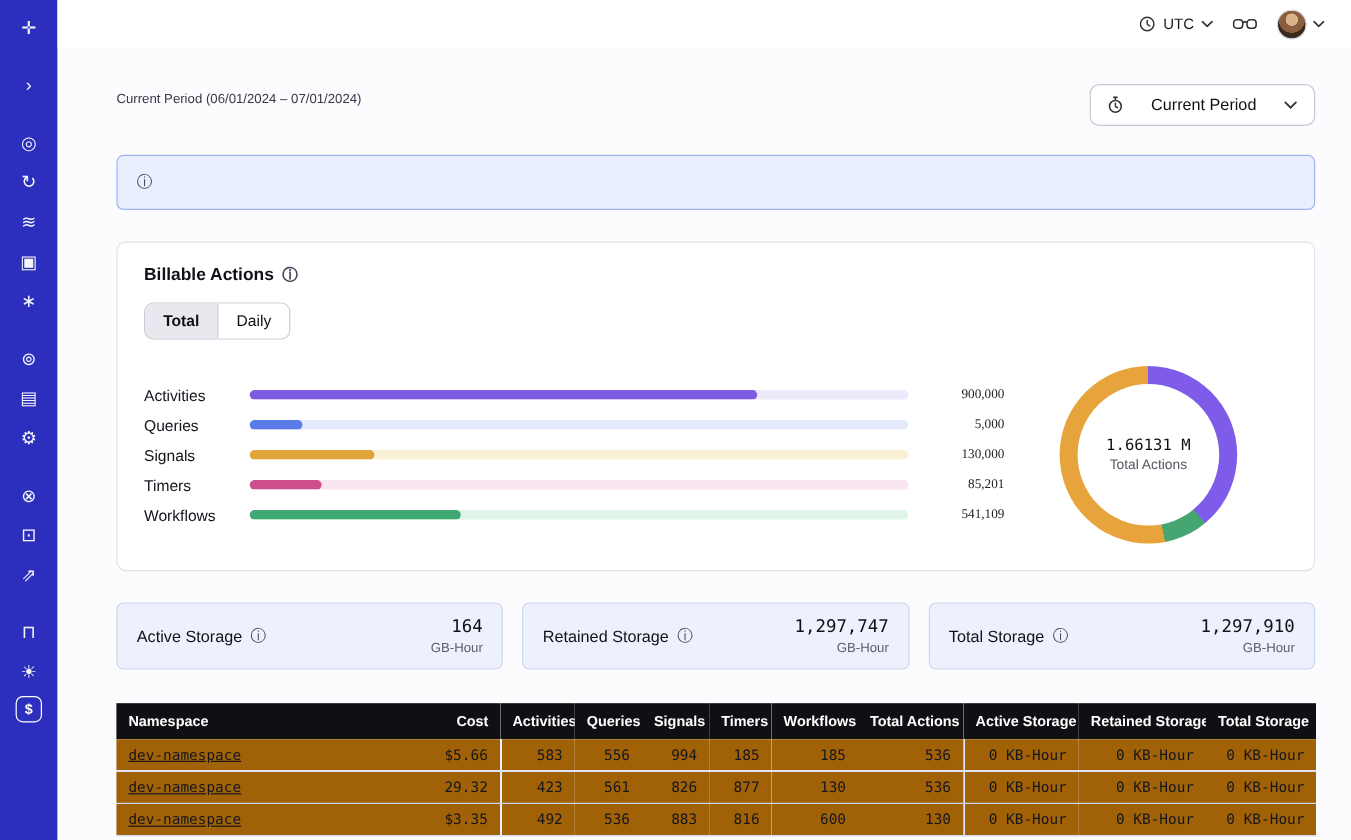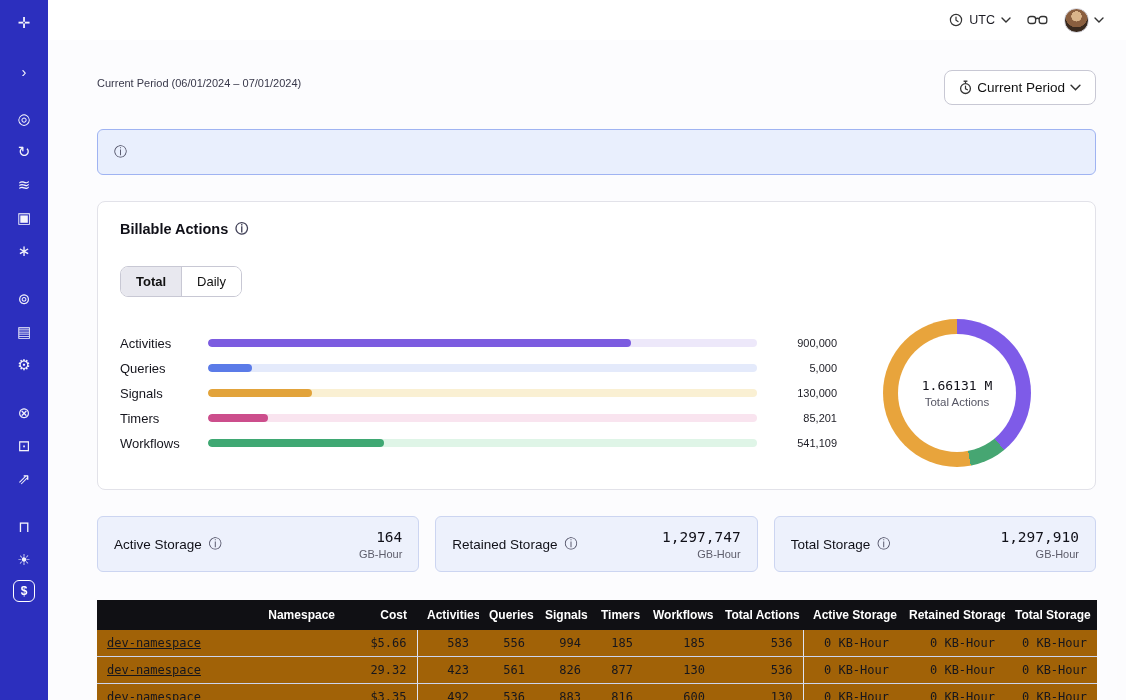--- a/index.html
+++ b/index.html
@@ -25,60 +25,60 @@
   .icon-btn{display:flex;align-items:center;cursor:pointer}
   .avatar-wrap{display:flex;align-items:center;gap:5px;cursor:pointer}
   .avatar{width:25px;height:25px;border-radius:50%;border:1px solid #d8d8e0;
           background:radial-gradient(circle at 50% 32%, #d9b48a 0 26%, #8a5f3f 27% 56%, #3a2a1e 57% 100%)}
 
   .content{flex:1;padding:22px 30px 0 49px;overflow:hidden}
 
   .page-head{display:flex;justify-content:space-between;align-items:flex-start;margin-top:8px}
   .page-title{font-size:26px;font-weight:600;color:#101018;letter-spacing:-.2px}
   .page-subtitle{font-size:11px;color:#38384a;margin-top:7px}
-  .period-btn{display:flex;align-items:center;gap:5px;border:1px solid #c8c8d4;background:#fff;
+  .period-btn{display:flex;align-items:center;gap:23px;border:1px solid #c8c8d4;background:#fff;
           border-radius:8px;padding:9px 14px;font-size:13.5px;color:#111;cursor:pointer}
 
   .banner{margin-top:24px;background:#E9EFFD;border:1px solid #9FB3F2;border-radius:6px;
           padding:13px 16px;font-size:13px;color:#17171f;display:flex;gap:8px;align-items:center}
   .info-ic{color:#44445a;font-size:13px;font-style:normal;cursor:pointer}
 
   .card{margin-top:26px;background:#fff;border:1px solid #e2e2e9;border-radius:8px;padding:18px 22px 22px}
   .card-title{font-size:14.5px;font-weight:700;color:#101018;display:flex;gap:7px;align-items:center}
-  .tabs{display:inline-flex;border:1px solid #c8c8d4;border-radius:8px;overflow:hidden;margin-top:28px}
+  .tabs{display:inline-flex;border:1px solid #c8c8d4;border-radius:8px;overflow:hidden;margin-top:14px}
   .tab{padding:7px 15px;font-size:13px;background:#fff;color:#111;cursor:pointer}
   .tab+.tab{border-left:1px solid #c8c8d4}
   .tab.active{background:#e8e8ef;font-weight:600}
 
   .chart-area{display:flex;align-items:center;margin-top:22px}
   .bars{flex:1;min-width:0}
   .bar-row{display:flex;align-items:center;gap:14px;height:25px}
   .bar-label{width:74px;font-size:13px;color:#15151d;flex-shrink:0}
   .bar-track{flex:1;height:8px;border-radius:4px;background:#eee;overflow:hidden}
   .bar-fill{height:8px;border-radius:4px;width:0}
-  .bar-value{width:66px;text-align:right;font-family:Liberation Sans, sans-serif;font-size:11px;color:#1c1c24;flex-shrink:0}
+  .bar-value{width:66px;text-align:right;font-family:Liberation Serif, serif;font-size:11px;color:#1c1c24;flex-shrink:0}
 
   .donut-wrap{width:148px;height:148px;position:relative;margin:0 42px 0 46px;flex-shrink:0}
   .donut{width:148px;height:148px;border-radius:50%}
   .donut-center{position:absolute;inset:15px;background:#fff;border-radius:50%;display:flex;
           flex-direction:column;align-items:center;justify-content:center;gap:3px;text-align:center}
   .donut-value{font-family:"DejaVu Sans Mono",monospace;font-size:13px;color:#101018}
   .donut-sub{font-size:11.5px;color:#565664}
 
   .storage-row{display:flex;gap:16px;margin-top:26px}
   .storage-card{flex:1;background:#EDF1FC;border:1px solid #ccd5f1;border-radius:6px;
           padding:10px 16px;display:flex;justify-content:space-between;align-items:center;min-height:56px}
   .storage-label{font-size:13.5px;color:#101018;display:flex;gap:7px;align-items:center}
   .storage-num{font-family:"DejaVu Sans Mono",monospace;font-size:14.5px;color:#101018;text-align:right}
   .storage-unit{font-size:11px;color:#5d5d6b;margin-top:3px;text-align:right}
 
   table{width:100%;border-collapse:collapse;margin-top:28px;table-layout:fixed}
   thead th{background:#101014;color:#fff;font-size:12px;font-weight:700;padding:8px 10px;
           text-align:right;white-space:nowrap;overflow:hidden}
-  thead th.col-ns{text-align:right}
+  thead th.col-ns{text-align:left}
   tbody td{font-family:"DejaVu Sans Mono",monospace;font-size:12px;color:#16161d;padding:6px 10px;
           text-align:right;border-bottom:1px solid #ccd5ee;background:#a16207;white-space:nowrap;overflow:hidden}
   tbody td.col-ns{text-align:left}
   tbody td.sep{border-left:1px solid #dfe3f2}
   .ns-link{color:#16161d;text-decoration:underline;cursor:pointer}
 </style>
 </head>
 <body>
 
 <aside class="sidebar">

